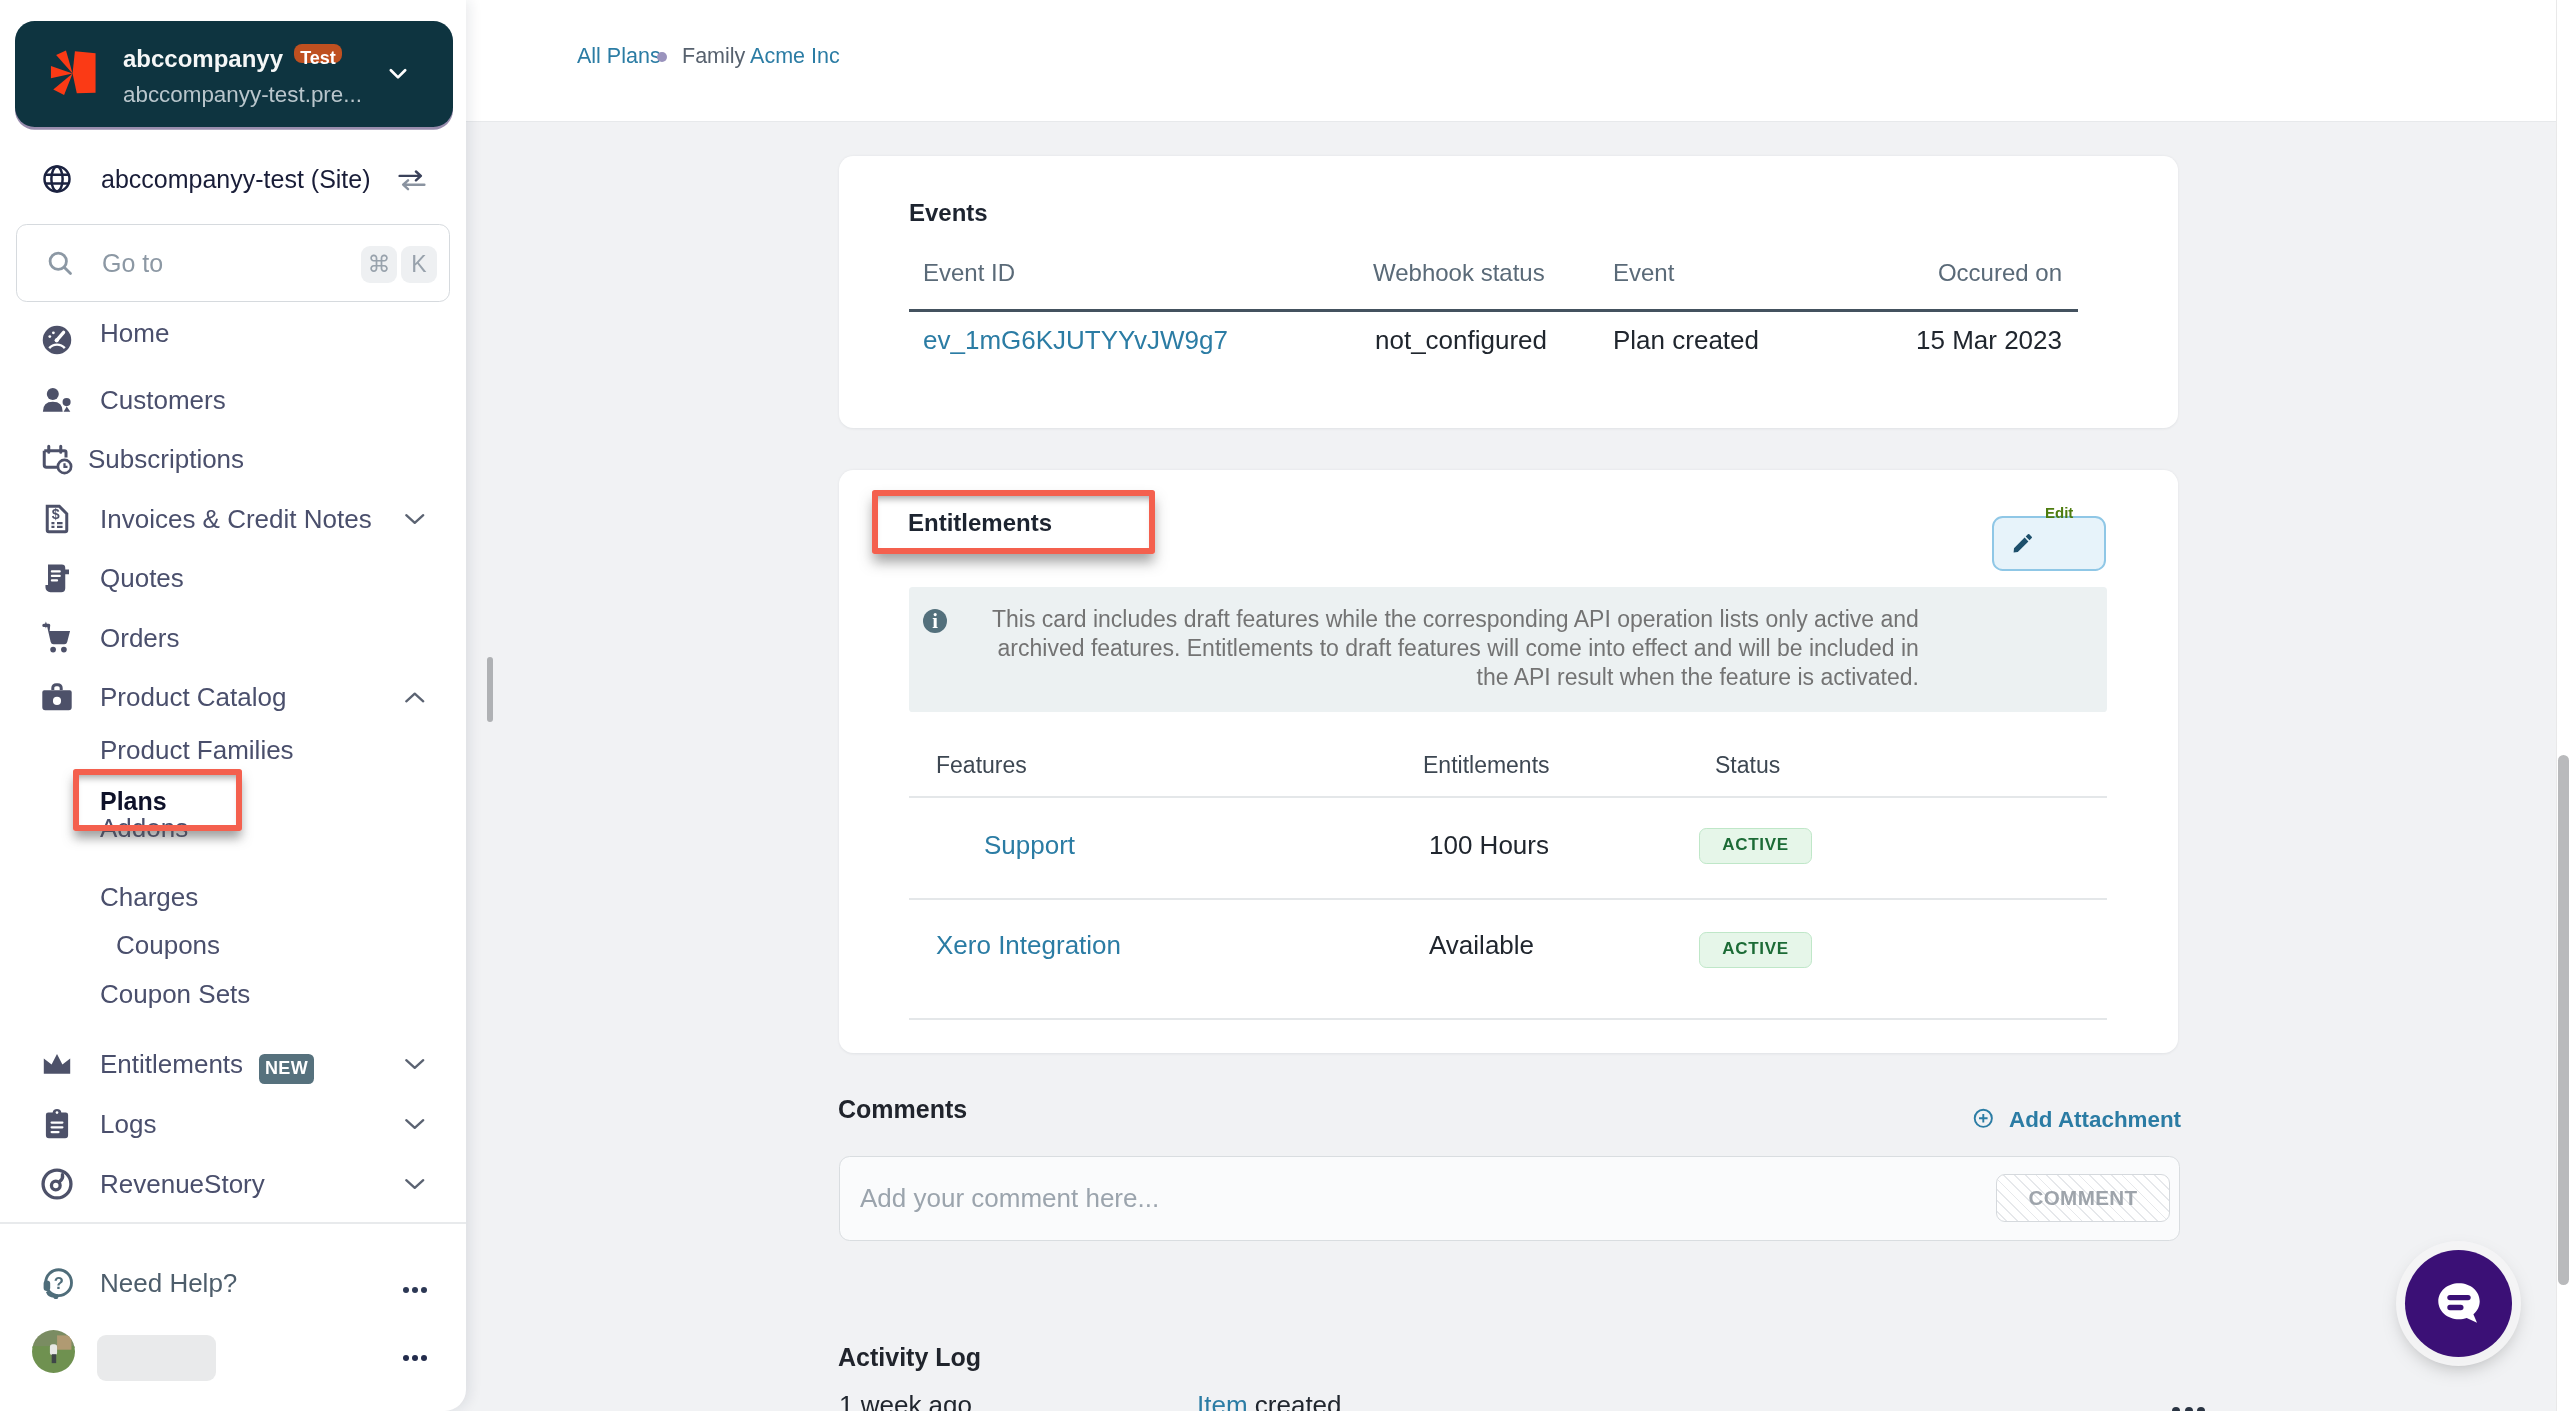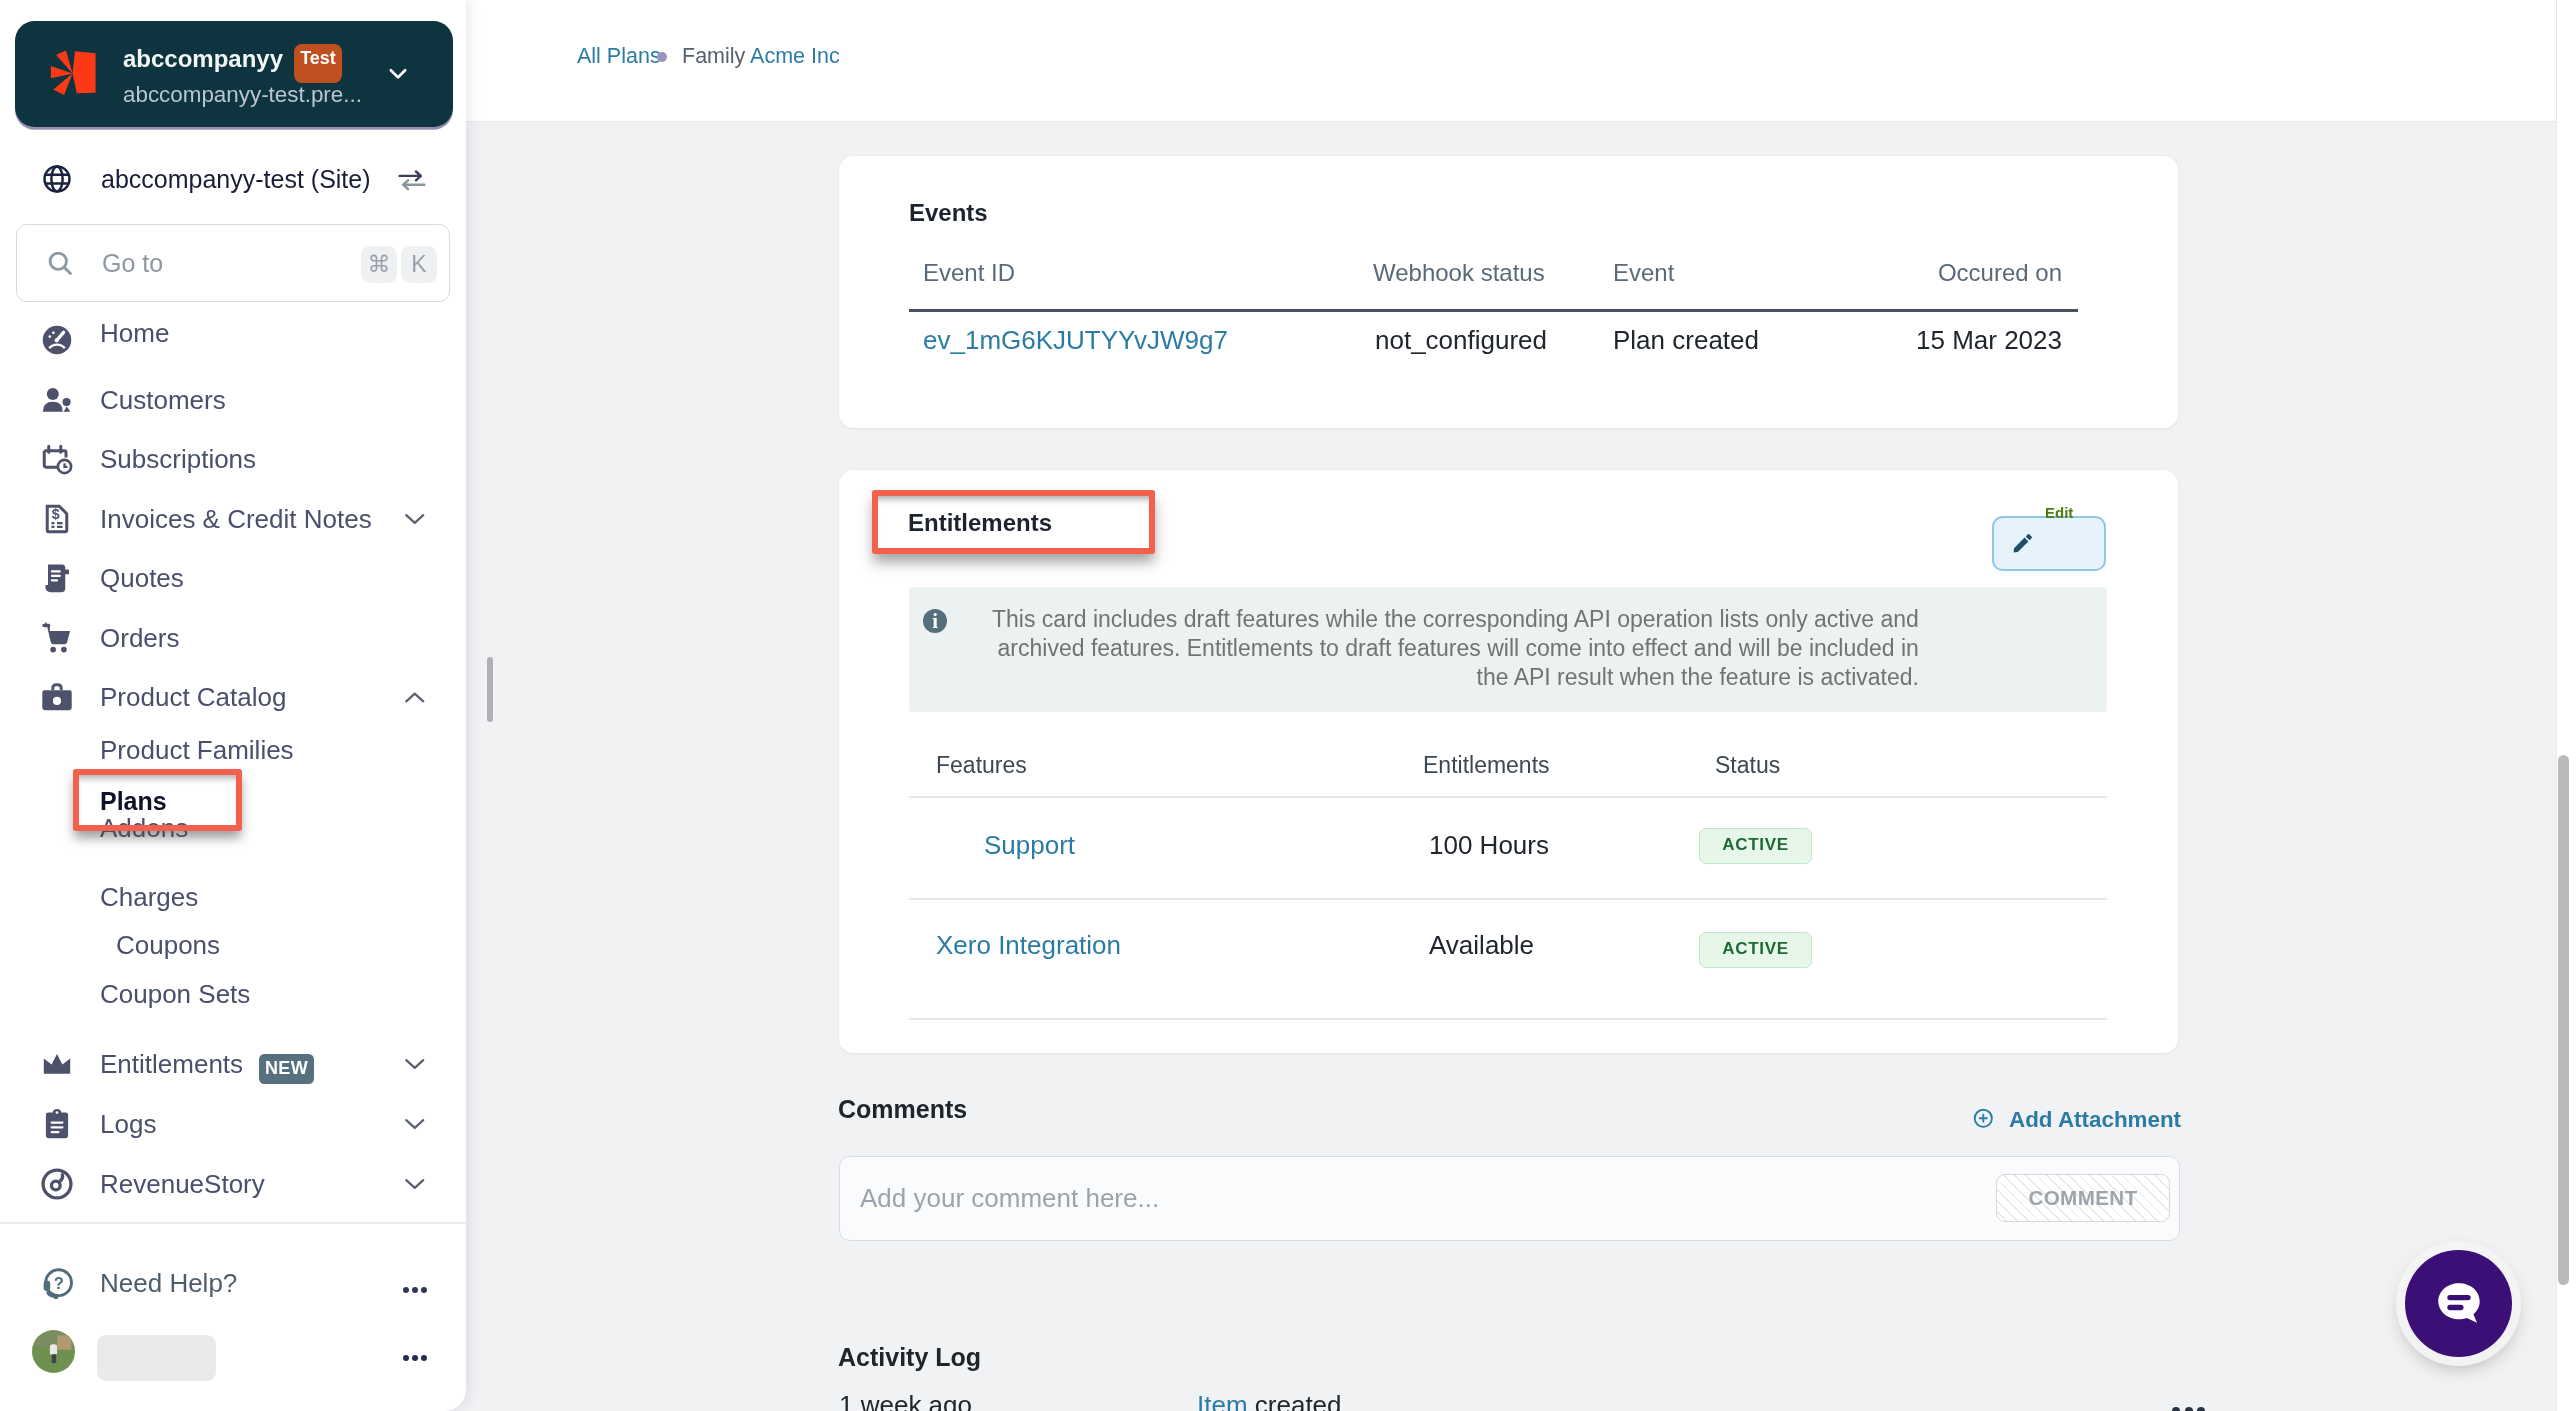--- a/index.html
+++ b/index.html
@@ -95,21 +95,21 @@
 
 <svg class="abs" style="left:50px; top:48px;" width="47" height="49" viewBox="0 0 100 100">
   <g fill="#fb3a15">
     <path d="M48 52 L53 5 L97 9 L97 93 L57 94 Z"></path>
     <path d="M48 52 L13 13 L34 3 Z"></path>
     <path d="M48 52 L2 36 L2 62 Z"></path>
     <path d="M48 52 L7 86 L30 98 Z"></path>
   </g>
 </svg>
 <div class="abs" style="left:123px; top:44px; font-size:24px; line-height:29px; font-weight:bold; color:#f5f7f7;">abccompanyy</div>
-<div class="abs" style="left:294px; top:44px; width:48px; height:39px; border-radius:8px; background:#bf5020; color:#fff; font-size:18px; font-weight:bold; text-align:center; line-height:29px;">Test</div>
+<div class="abs" style="left:294px; top:44px; width:48px; height:19px; border-radius:8px; background:#bf5020; color:#fff; font-size:18px; font-weight:bold; text-align:center; line-height:29px;">Test</div>
 <div class="abs" style="left:123px; top:81px; font-size:22.4px; line-height:27px; color:#b9c6cc;">abccompanyy-test.pre...</div>
 <svg class="abs" style="left:389px; top:68px;" width="18" height="11.6" viewBox="0 0 20 13">
     <path d="M2 2.5 L10 10.5 L18 2.5" fill="none" stroke="#fff" stroke-width="3" stroke-linecap="round" stroke-linejoin="round"></path>
   </svg>
 
 <svg class="abs" style="left:42px; top:164px;" width="30" height="30" viewBox="0 0 24 24">
   <g fill="none" stroke="#1b2240" stroke-width="2">
     <circle cx="12" cy="12" r="10"></circle>
     <ellipse cx="12" cy="12" rx="4.5" ry="10"></ellipse>
     <path d="M2.5 8.5 h19 M2.5 15.5 h19"></path>
@@ -149,21 +149,21 @@
 <div class="menutext" style="left:100px; top:385px;">Customers</div>
 
 <svg class="abs" style="left:39px; top:441px;" width="36" height="36" viewBox="0 0 24 24">
   <g fill="none" stroke="#4d5169" stroke-width="2">
     <path d="M3.5 6.5 H17 a1 1 0 0 1 1 1 V11 M3.5 6.5 V16 a1.5 1.5 0 0 0 1.5 1.5 H12 M3.5 6.5 V6.5"></path>
     <path d="M6.5 3.5 v4 M14.5 3.5 v4" stroke-linecap="round"></path>
   </g>
   <circle cx="17" cy="17" r="4.4" fill="#fff" stroke="#4d5169" stroke-width="1.8"></circle>
   <path d="M17 14.8 v2.4 h2" stroke="#4d5169" stroke-width="1.5" fill="none"></path>
 </svg>
-<div class="menutext" style="left:100px; top:444px;">Subscriptions</div>
+<div class="menutext" style="left:88px; top:444px;">Subscriptions</div>
 
 <svg class="abs" style="left:39px; top:501px;" width="36" height="36" viewBox="0 0 24 24">
   <path d="M5.5 3.5 H13.5 L18.5 8.5 V19.5 a1 1 0 0 1 -1 1 H6.5 a1 1 0 0 1 -1-1 Z" fill="none" stroke="#4d5169" stroke-width="2"></path>
   <text x="8.5" y="12.2" font-size="9.5" font-weight="bold" fill="#4d5169" font-family="Liberation Sans">$</text>
   <path d="M8.3 14.8 h2 M12 14.8 h3.7 M8.3 17.3 h2 M12 17.3 h3.7" stroke="#4d5169" stroke-width="1.5"></path>
 </svg>
 <div class="menutext" style="left:100px; top:504px;">Invoices &amp; Credit Notes</div>
 <svg class="abs" style="left:404px; top:513px;" width="21.5" height="12.5" viewBox="0 0 24 14">
     <path d="M2.5 2.5 l9.5 8.5 9.5-8.5" stroke="#5b6372" stroke-width="2.6" fill="none" stroke-linecap="round" stroke-linejoin="round"></path>
   </svg>

